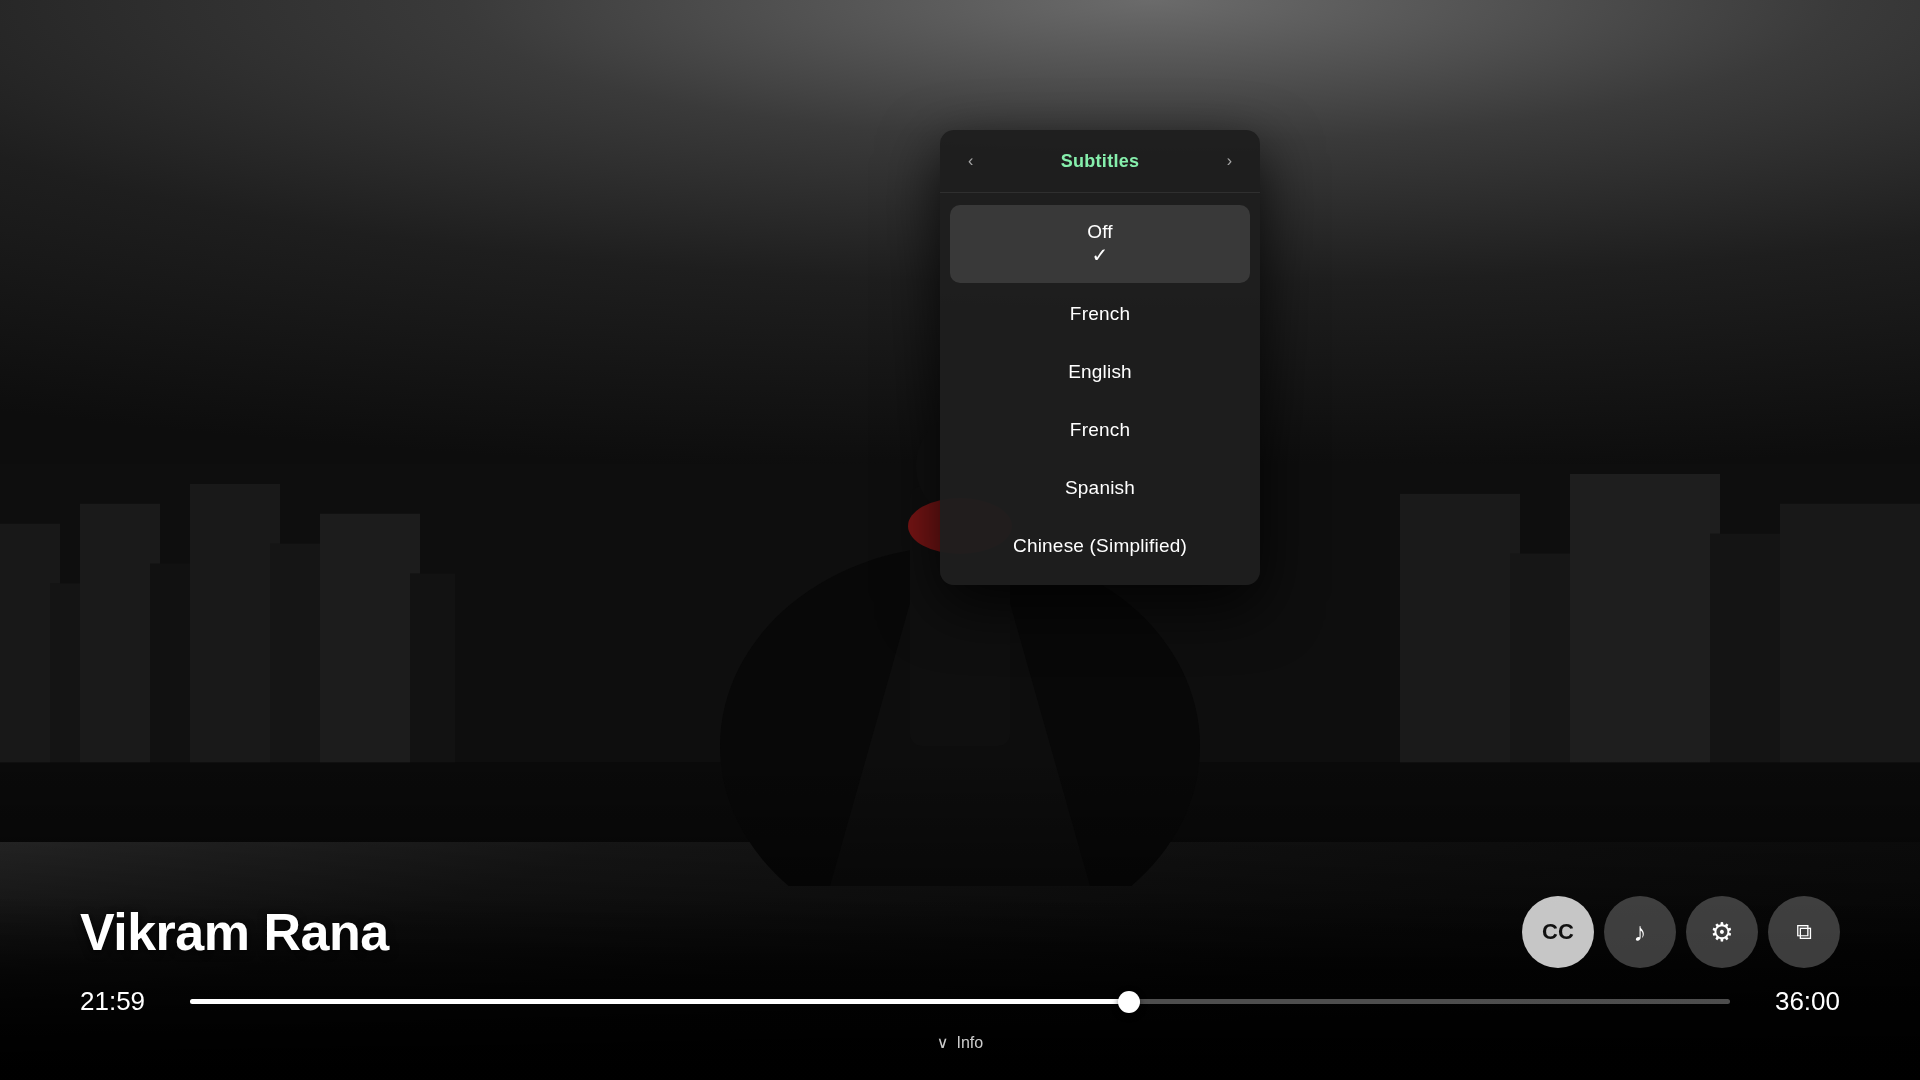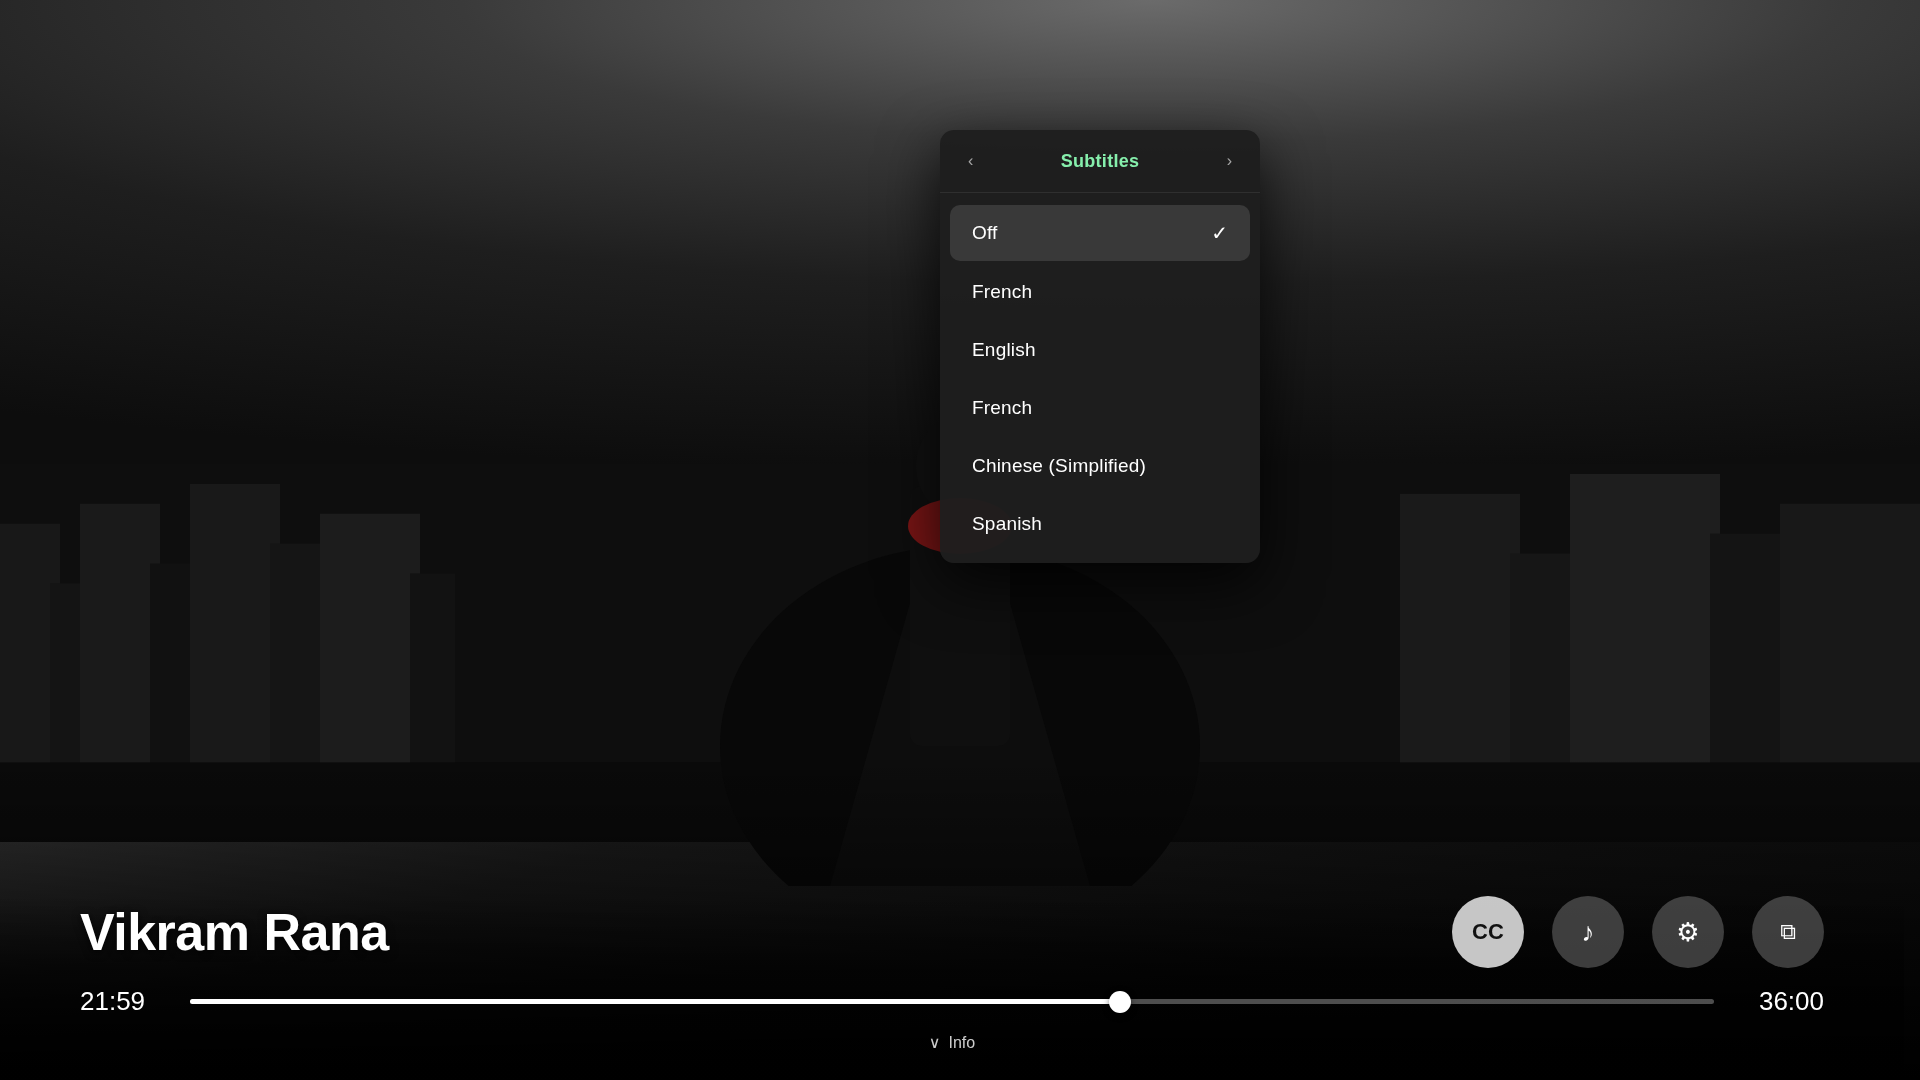--- a/index.html
+++ b/index.html
@@ -84,20 +84,21 @@
     }
 
     .subtitle-item {
       display: flex;
       align-items: center;
       justify-content: space-between;
       padding: 16px 22px;
       cursor: pointer;
       border-radius: 10px;
       margin: 4px 10px;
+      flex-direction: column;
     }
 
     .subtitle-item.selected {
       background: rgba(255,255,255,0.12);
     }
 
     .subtitle-item-label {
       color: #fff;
       font-size: 19px;
       font-weight: 400;
@@ -110,21 +111,21 @@
 
     .check-icon {
       color: #fff;
       font-size: 20px;
       font-weight: 300;
     }
 
     
     .bottom-overlay {
       position: absolute;
-      bottom: 0; left: 0; right: 16px;
+      bottom: 0; left: 0; right: 0;
       background: linear-gradient(to top, rgba(0,0,0,0.9) 0%, rgba(0,0,0,0.5) 60%, transparent 100%);
       padding: 0 80px 20px;
     }
 
     .title-row {
       display: flex;
       align-items: center;
       justify-content: space-between;
       margin-bottom: 18px;
     }
@@ -132,21 +133,21 @@
     .movie-title {
       color: #fff;
       font-size: 52px;
       font-weight: 700;
       letter-spacing: -0.5px;
       text-shadow: 0 2px 8px rgba(0,0,0,0.8);
     }
 
     .control-buttons {
       display: flex;
-      gap: 28px;
+      gap: 10px;
       align-items: center;
     }
 
     .ctrl-btn {
       width: 72px;
       height: 72px;
       border-radius: 50%;
       background: rgba(100,100,100,0.6);
       border: none;
       cursor: pointer;
@@ -290,25 +291,25 @@
 
     <div class="subtitle-item">
       <span class="subtitle-item-label">English</span>
     </div>
 
     <div class="subtitle-item">
       <span class="subtitle-item-label">French</span>
     </div>
 
     <div class="subtitle-item">
+      <span class="subtitle-item-label">Spanish</span>
+    </div>
+
+    <div class="subtitle-item">
       <span class="subtitle-item-label">Chinese (Simplified)</span>
-    </div>
-
-    <div class="subtitle-item">
-      <span class="subtitle-item-label">Spanish</span>
     </div>
   </div>
 </div>
 
 <div class="bottom-overlay">
 
   <div class="title-row">
     <span class="movie-title">Vikram Rana</span>
 
     <div class="control-buttons">

